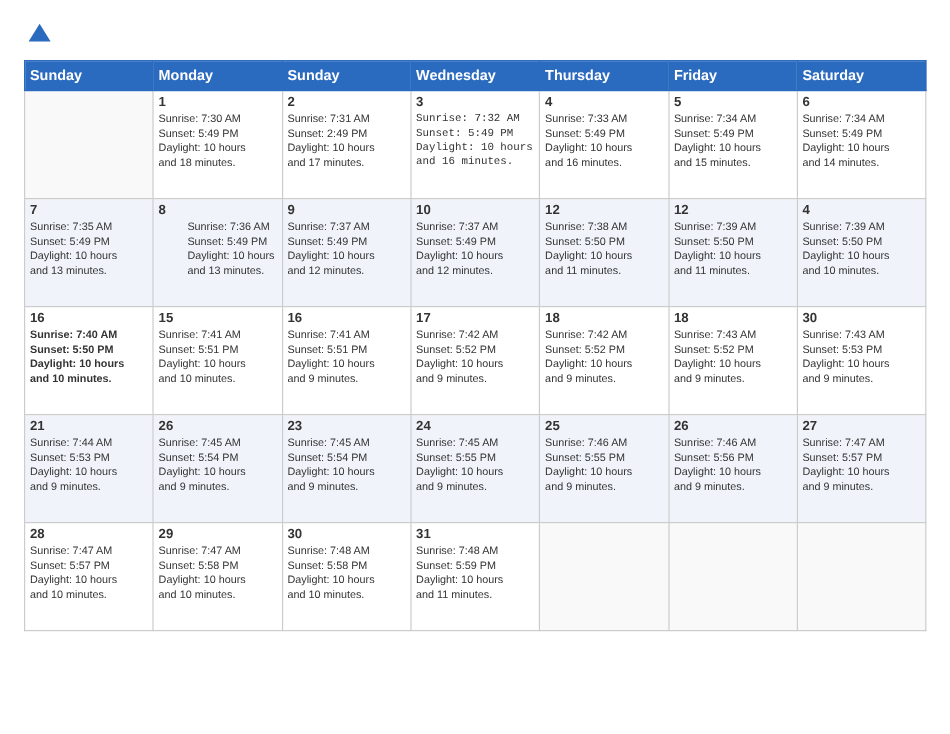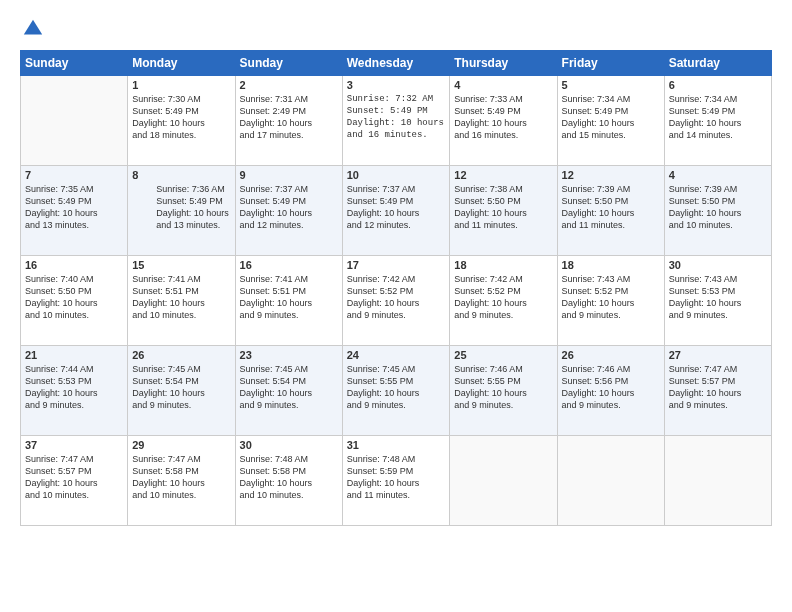--- a/index.html
+++ b/index.html
@@ -227,21 +227,21 @@
             <span class="day-num">4</span>
             <div class="day-info" style="white-space: pre-line;">Sunrise: 7:39 AM
 Sunset: 5:50 PM
 Daylight: 10 hours
 and 10 minutes.</div>
           </td>
         </tr>
         <tr>
           <td>
             <span class="day-num">16</span>
-            <div class="day-info" style="white-space: pre-line;">Sunrise: 7:40 AM
+            <div class="day-info" style="white-space: pre-line; font-weight: bold;">Sunrise: 7:40 AM
 Sunset: 5:50 PM
 Daylight: 10 hours
 and 10 minutes.</div>
           </td>
           <td>
             <span class="day-num">15</span>
             <div class="day-info" style="white-space: pre-line;">Sunrise: 7:41 AM
 Sunset: 5:51 PM
 Daylight: 10 hours
 and 10 minutes.</div>
@@ -328,21 +328,21 @@
           <td>
             <span class="day-num">27</span>
             <div class="day-info" style="white-space: pre-line;">Sunrise: 7:47 AM
 Sunset: 5:57 PM
 Daylight: 10 hours
 and 9 minutes.</div>
           </td>
         </tr>
         <tr>
           <td>
-            <span class="day-num">37</span>
+            <span class="day-num">28</span>
             <div class="day-info" style="white-space: pre-line;">Sunrise: 7:47 AM
 Sunset: 5:57 PM
 Daylight: 10 hours
 and 10 minutes.</div>
           </td>
           <td>
             <span class="day-num">29</span>
             <div class="day-info" style="white-space: pre-line;">Sunrise: 7:47 AM
 Sunset: 5:58 PM
 Daylight: 10 hours

